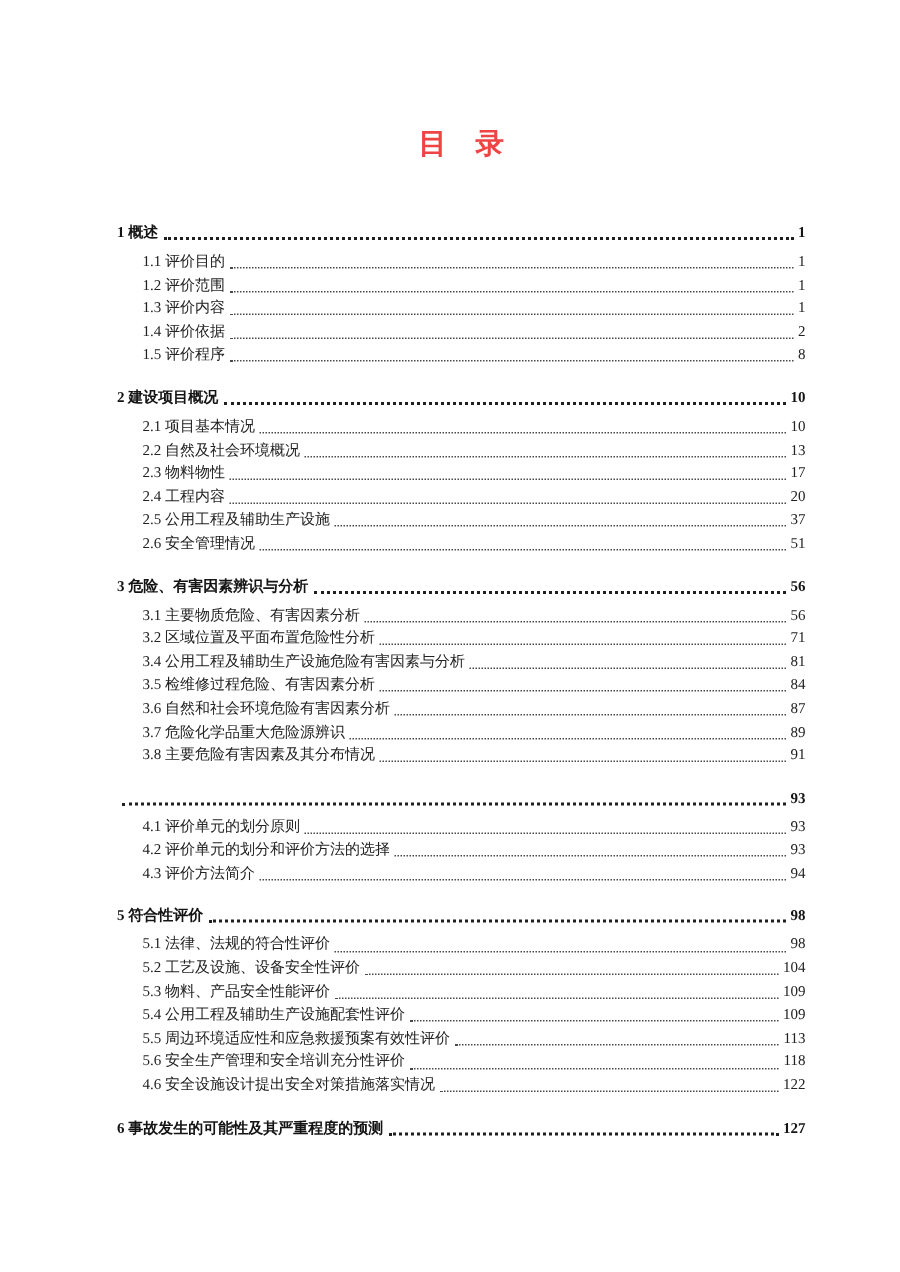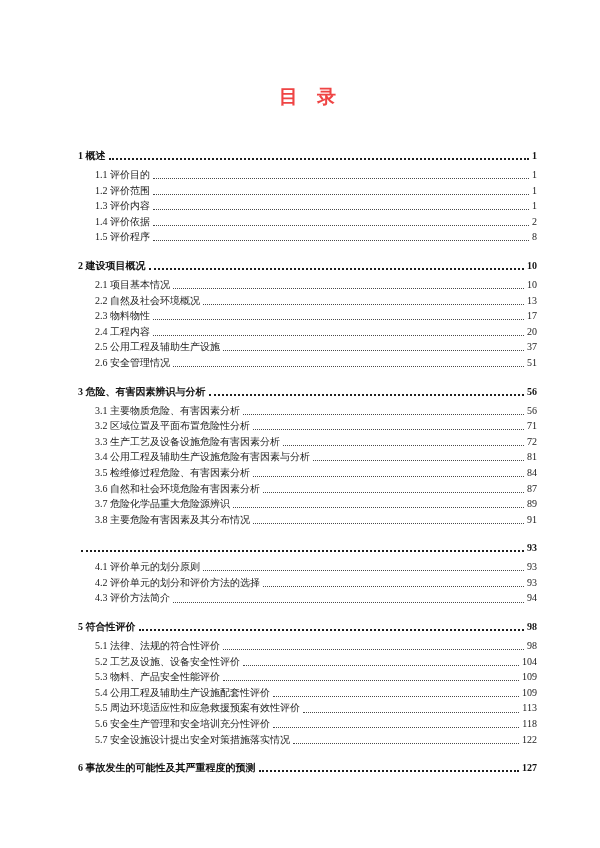--- a/index.html
+++ b/index.html
@@ -168,25 +168,20 @@
     <span class="dots"></span>
     <span class="pageno">56</span>
   </div>
 
   <div class="toc-row item">
     <span class="label">3.2 区域位置及平面布置危险性分析</span>
     <span class="dots"></span>
     <span class="pageno">71</span>
   </div>
 
-  <div class="toc-row item">
-    <span class="label">3.3 生产工艺及设备设施危险有害因素分析</span>
-    <span class="dots"></span>
-    <span class="pageno">72</span>
-  </div>
 
   <div class="toc-row item">
     <span class="label">3.4 公用工程及辅助生产设施危险有害因素与分析</span>
     <span class="dots"></span>
     <span class="pageno">81</span>
   </div>
 
   <div class="toc-row item">
     <span class="label">3.5 检维修过程危险、有害因素分析</span>
     <span class="dots"></span>
@@ -276,21 +271,21 @@
     <span class="pageno">113</span>
   </div>
 
   <div class="toc-row item">
     <span class="label">5.6 安全生产管理和安全培训充分性评价</span>
     <span class="dots"></span>
     <span class="pageno">118</span>
   </div>
 
   <div class="toc-row item">
-    <span class="label">5.7 安全设施设计提出安全对策措施落实情况</span>
+    <span class="label">4.6 安全设施设计提出安全对策措施落实情况</span>
     <span class="dots"></span>
     <span class="pageno">122</span>
   </div>
 </div>
   </section>
 
   <section class="toc-section">
     <div class="toc-row heading">
       <span class="label">6 事故发生的可能性及其严重程度的预测</span>
       <span class="dots"></span>

